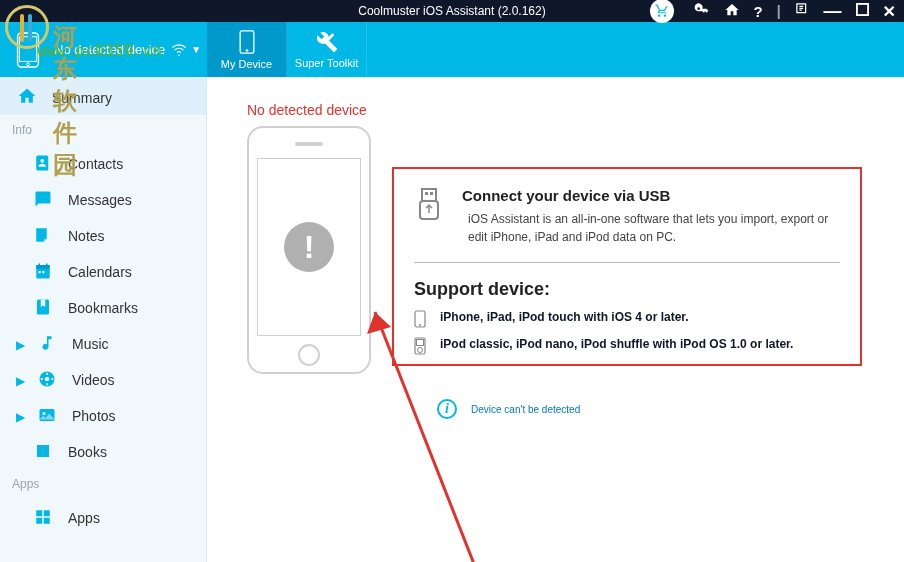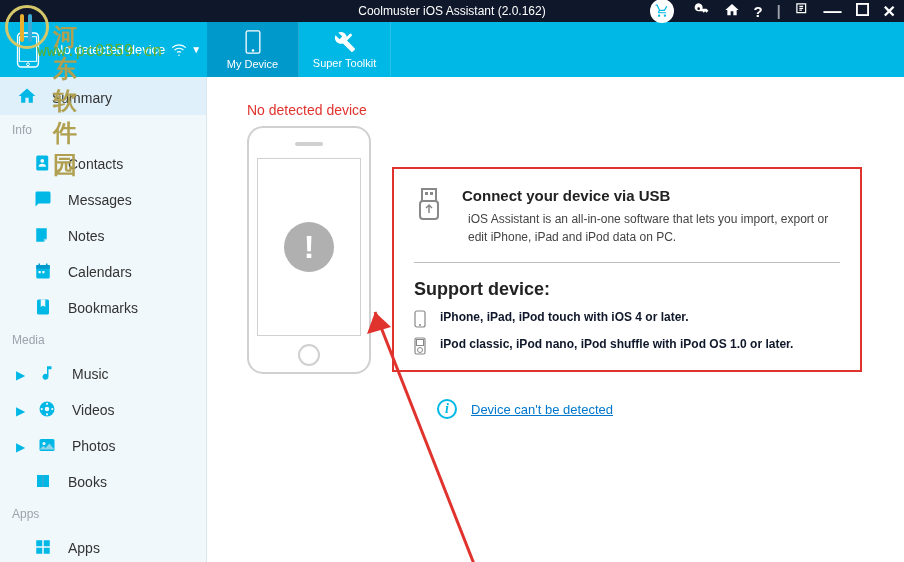--- a/index.html
+++ b/index.html
@@ -18,21 +18,21 @@
     .wifi-ic { margin-left: 6px; }
     
     .watermark { position: absolute; top: 5px; left: 5px; z-index: 100; pointer-events: none; }
     .watermark .logo-circle { width: 44px; height: 44px; border-radius: 50%; border: 3px solid #d4c76a; position: relative; display: inline-block; vertical-align: top; }
     .watermark .logo-circle::before { content: ''; position: absolute; left: 12px; top: 6px; width: 4px; height: 28px; background: #e8b02e; border-radius: 2px; }
     .watermark .logo-circle::after { content: ''; position: absolute; left: 20px; top: 6px; width: 4px; height: 28px; background: #3caad4; border-radius: 2px; }
     .watermark .cn-text { color: #b0a050; font-size: 24px; font-weight: bold; position: absolute; top: 8px; left: 48px; font-family: 'Microsoft YaHei', sans-serif; margin-top: 8px; }
     .watermark .url-text { color: #5ab030; font-size: 16px; position: absolute; top: 36px; left: 32px; font-family: monospace; }
     
     .tabs { display: flex; }
-    .tab { width: 92px; height: 55px; display: flex; flex-direction: column; align-items: center; justify-content: center; cursor: pointer; border-right: 1px solid rgba(255,255,255,0.15); }
+    .tab { width: 80px; height: 55px; display: flex; flex-direction: column; align-items: center; justify-content: center; cursor: pointer; border-right: 1px solid rgba(255,255,255,0.15); }
     .tab.active { background: #0099cc; }
     .tab .tab-icon { color: #fff; margin-bottom: 4px; }
     .tab .tab-label { color: #fff; font-size: 11px; }
     
     .main { display: flex; height: calc(100% - 77px); }
     .sidebar { width: 207px; background: #f1f8fc; border-right: 1px solid #d8e6ee; overflow-y: auto; }
     .side-item { display: flex; align-items: flex-end; padding: 9px 16px; cursor: pointer; font-size: 14px; color: #333; }
     .side-item.selected { background: #e0f0fa; }
     .side-item .si-icon { width: 22px; margin-right: 14px; color: #00b8e6; display: flex; justify-content: center; }
     .side-item .arrow { width: 14px; margin-right: 6px; color: #00b8e6; font-size: 12px; }
@@ -40,33 +40,33 @@
     .side-section { padding: 8px 12px; color: #9aa5ac; font-size: 12px; }
     
     .content { flex: 1; padding: 25px 30px 25px 30px; position: relative; }
     .no-device { color: #e0332e; font-size: 14px; margin-left: 10px; margin-bottom: 8px; }
     .phone-frame { width: 124px; height: 248px; border: 2px solid #d0d0d0; border-radius: 16px; margin-left: 10px; position: relative; }
     .phone-speaker { width: 28px; height: 4px; background: #d0d0d0; border-radius: 2px; position: absolute; top: 14px; left: 50%; transform: translateX(-50%); }
     .phone-screen { position: absolute; top: 30px; left: 8px; right: 8px; bottom: 36px; border: 1px solid #d0d0d0; display: flex; align-items: center; justify-content: center; }
     .exclaim { width: 50px; height: 50px; border-radius: 50%; background: #b0b0b0; color: #fff; display: flex; align-items: center; justify-content: center; font-size: 32px; font-weight: bold; }
     .phone-home { width: 22px; height: 22px; border: 2px solid #d0d0d0; border-radius: 50%; position: absolute; bottom: 6px; left: 50%; transform: translateX(-50%); }
     
-    .info-box { border: 2px solid #e0332e; position: absolute; top: 90px; left: 185px; right: 42px; padding: 18px 20px 6px 20px; }
+    .info-box { border: 2px solid #e0332e; position: absolute; top: 90px; left: 185px; right: 42px; padding: 18px 20px 0 20px; }
     .info-row { display: flex; }
     .usb-icon { width: 34px; margin-right: 14px; flex-shrink: 0; }
     .info-text .heading { font-weight: bold; font-size: 15px; color: #222; margin-bottom: 6px; }
     .info-text .desc { font-size: 12px; color: #444; line-height: 1.5; margin-left: 6px; }
     hr { border: none; border-top: 1px solid #bbb; margin: 16px 0; }
     .support-heading { font-weight: bold; font-size: 18px; color: #222; margin-bottom: 10px; }
     .support-row { display: flex; align-items: flex-start; font-size: 12px; color: #0f172a; margin-bottom: 6px; font-weight: bold; }
     .support-row .dev-ic { width: 16px; margin-right: 10px; }
     
     .detect-link-row { position: absolute; top: 322px; left: 230px; display: flex; align-items: center; }
     .info-circle { width: 20px; height: 20px; border: 2px solid #00b8e6; border-radius: 50%; color: #00b8e6; font-style: italic; font-family: serif; font-weight: bold; display: flex; align-items: center; justify-content: center; font-size: 14px; margin-right: 14px; }
-    .detect-link { color: #0077cc; font-size: 13px; text-decoration: underline; cursor: pointer; }
+    .detect-link { color: #0077cc; font-size: 10px; cursor: pointer; }
     
     .red-arrow { position: absolute; top: 215px; left: 110px; width: 280px; height: 310px; pointer-events: none; }
   </style>
 </head>
 <body>
 
 <div class="watermark">
   <span class="logo-circle"></span>
   <span class="cn-text">河东软件园</span>
   <span class="url-text">www.pc0359.cn</span>
@@ -192,21 +192,20 @@
     </div>
     <div class="side-item indent">
       <span class="si-icon">
           <svg width="18" height="18" viewBox="0 0 24 24" fill="#00b8e6">
             <rect x="4" y="2" width="16" height="20" rx="2"></rect>
             <path d="M9 2v10l3-2 3 2V2" fill="#f1f8fc"></path>
           </svg>
         </span>
       <span>Bookmarks</span>
     </div>
-    <div class="side-section">Media</div>
     <div class="side-item">
       <span class="arrow">▶</span>
       <span class="si-icon">
           <svg width="18" height="18" viewBox="0 0 24 24" fill="#00b8e6">
             <path d="M12 3v10.55A4 4 0 1 0 14 17V7h4V3z"></path>
           </svg>
         </span>
       <span>Music</span>
     </div>
     <div class="side-item">

